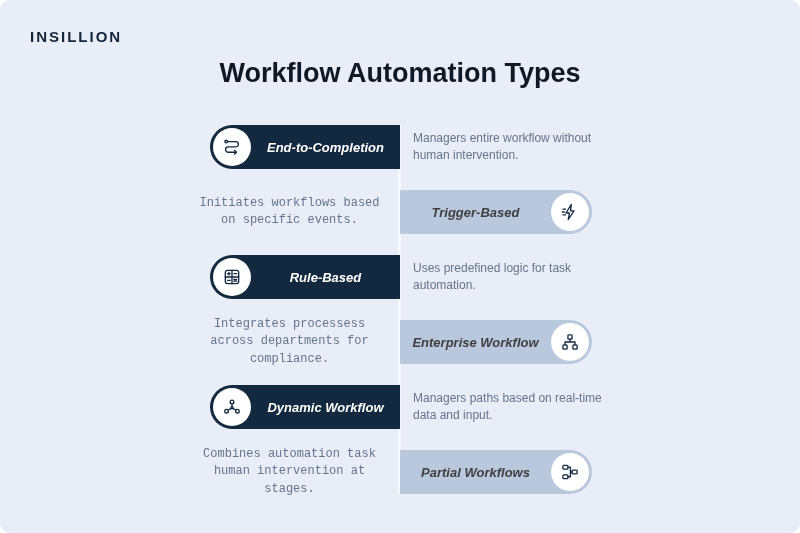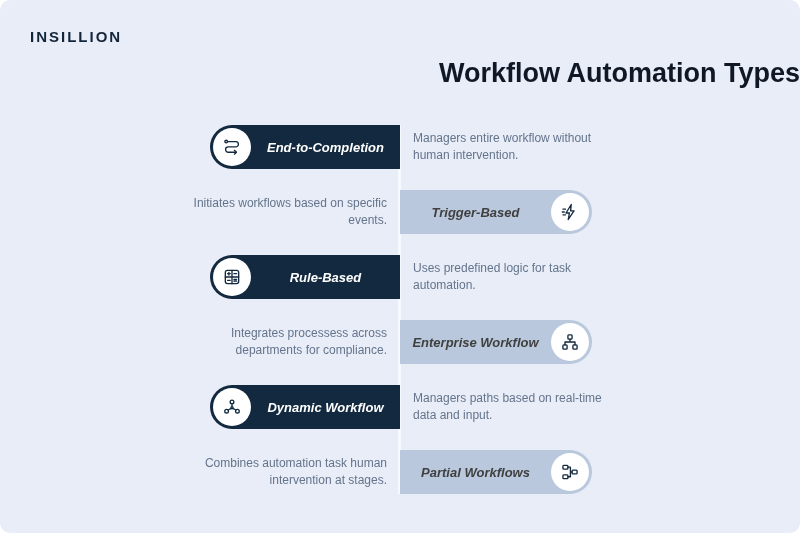--- a/index.html
+++ b/index.html
@@ -1,20 +1,20 @@
 <!DOCTYPE html>
 <html><head>
 <meta charset="utf-8">
 <style>
   html,body{margin:0;padding:0;background:#ffffff;font-family:"Liberation Sans",sans-serif;}
   .canvas{position:relative;width:800px;height:533px;background:#e8edf8;border-radius:10px;overflow:hidden;}
 
   .logo{position:absolute;left:30px;top:28px;font-size:15px;font-weight:800;letter-spacing:2px;color:#13253a;}
 
-  .title{position:absolute;top:58px;left:0;width:100%;text-align:right;margin:0;
+  .title{position:absolute;top:58px;left:0;width:100%;text-align:center;margin:0;
          font-size:27px;font-weight:700;color:#101826;}
 
   .center-line{position:absolute;left:398px;top:125px;width:3px;height:369px;background:#f6f9fd;}
 
   .row{position:absolute;left:0;width:800px;height:44px;display:flex;}
   .r1{top:125px}.r2{top:190px}.r3{top:255px}.r4{top:320px}.r5{top:385px}.r6{top:450px}
   .half{width:400px;position:relative;display:flex;align-items:center;}
   .half.hleft{justify-content:flex-end;}
   .half.hright{justify-content:flex-start;}
 
@@ -26,21 +26,21 @@
                display:flex;align-items:center;justify-content:center;flex:0 0 38px;}
   .pill.dark .icon-circle{margin-left:3px;}
   .pill.light .icon-circle{margin-right:3px;}
   .icon-circle svg{width:20px;height:20px;stroke:#12293f;fill:none;stroke-width:1.6;
                    stroke-linecap:round;stroke-linejoin:round;}
 
   .pill-label{flex:1;text-align:center;font-size:13px;font-weight:700;}
 
   .desc{font-size:12px;color:#64748b;line-height:1.45;}
   .desc.on-right{margin-left:13px;max-width:215px;text-align:left;}
-  .desc.on-left{margin-right:13px;max-width:195px;text-align:right;}
+  .desc.on-left{margin-right:13px;max-width:195px;text-align:center;font-family:Liberation Mono, monospace;}
 </style>
 </head>
 <body>
 
 <div class="canvas">
 
   <div class="logo">INSILLION</div>
 
   <h1 class="title">Workflow Automation Types</h1>
 

